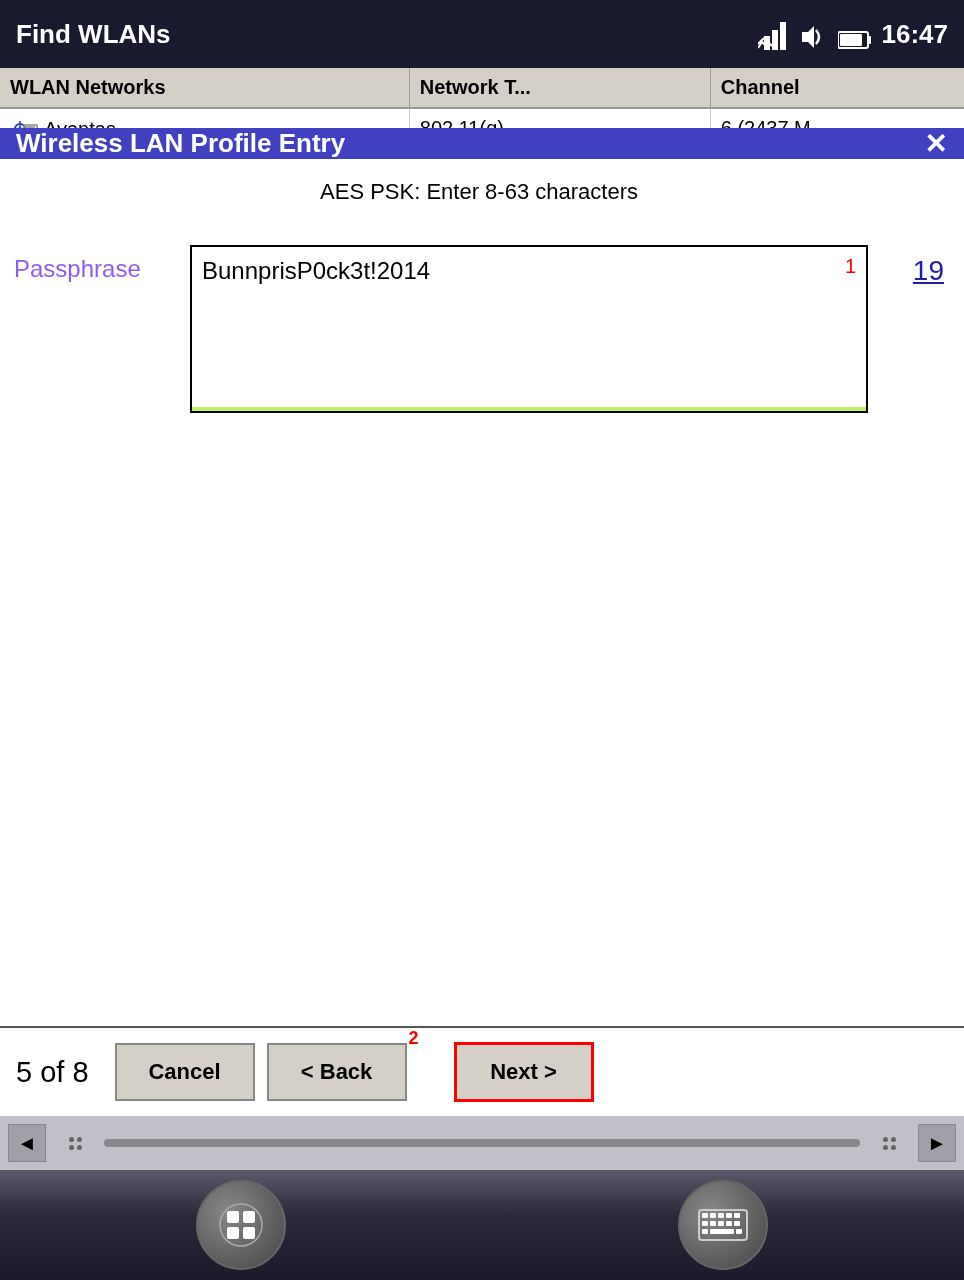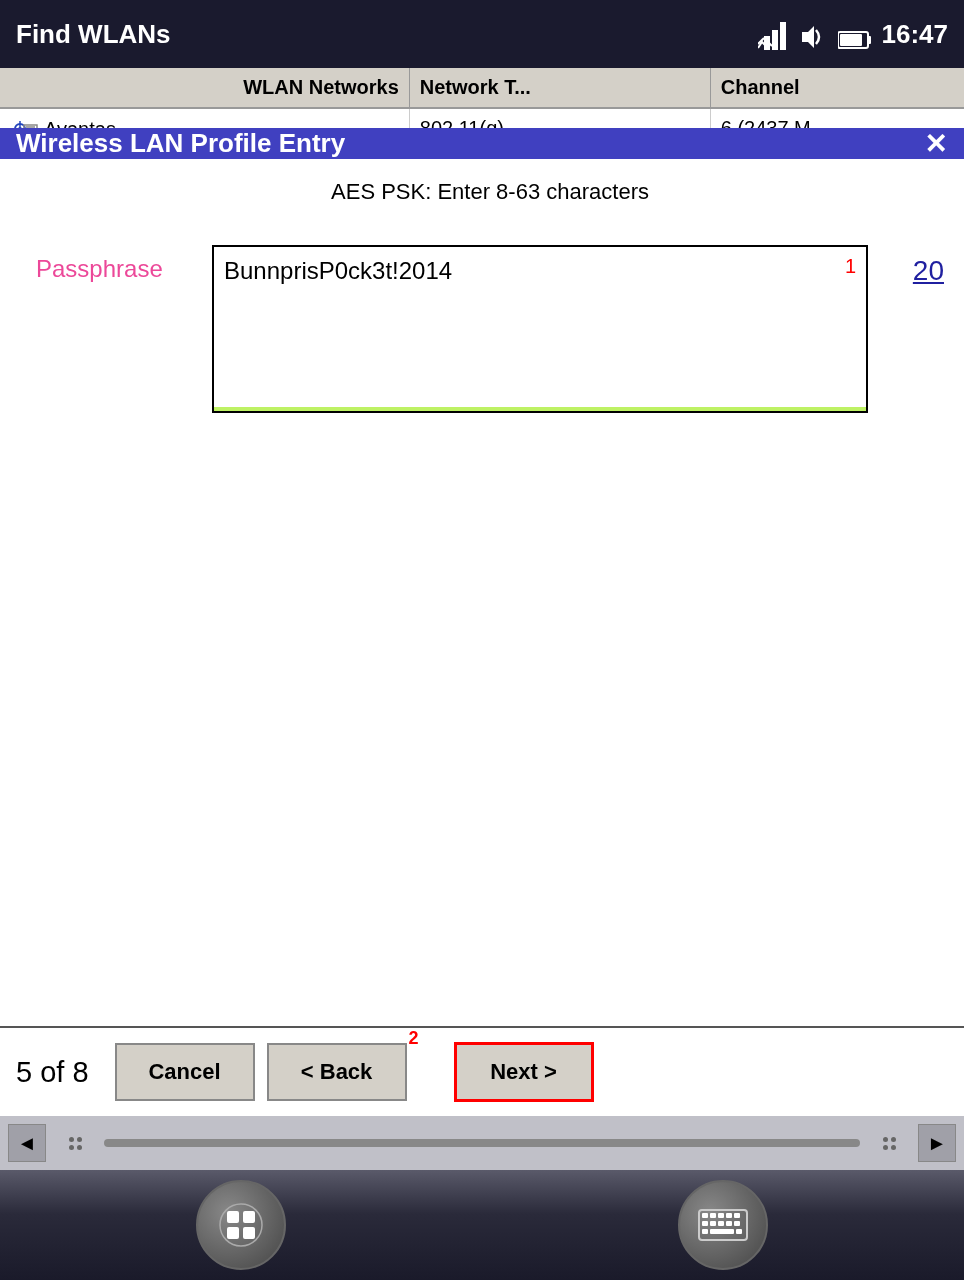--- a/index.html
+++ b/index.html
@@ -56,21 +56,21 @@
       border-bottom: 2px solid #999;
       background: #d4d0c8;
       flex-shrink: 0;
     }
     .wlan-col {
       padding: 8px 10px;
       font-size: 20px;
       font-weight: bold;
       border-right: 1px solid #999;
     }
-    .wlan-col:first-child { flex: 2.5; text-align: right; }
+    .wlan-col:first-child { flex: 2.5; }
     .wlan-col:nth-child(2) { flex: 1.8; }
     .wlan-col:nth-child(3) { flex: 1.5; border-right: none; }
 
     
     .wlan-row {
       display: flex;
       border-bottom: 1px solid #ccc;
       background: white;
       flex-shrink: 0;
     }
@@ -125,41 +125,41 @@
       border: none;
       line-height: 1;
     }
 
     
     .dialog-body {
       flex: 1;
       background: white;
       display: flex;
       flex-direction: column;
-      padding: 20px 20px 0 36px;
+      padding: 20px 20px 0 14px;
       overflow: hidden;
     }
 
     .dialog-instruction {
       text-align: center;
       font-size: 22px;
       color: #000;
       margin-bottom: 20px;
     }
 
     .form-row {
       display: flex;
       align-items: flex-start;
       margin-top: 20px;
       gap: 16px;
     }
 
     .form-label {
       font-size: 24px;
-      color: #ec4899;
+      color: #8b5cf6;
       padding-top: 10px;
       min-width: 160px;
       text-align: left;
     }
 
     .passphrase-input-container {
       flex: 1;
       position: relative;
       border: 2px solid #000;
       min-height: 160px;
@@ -385,21 +385,21 @@
 
     <div class="dialog-body">
       <div class="dialog-instruction">AES PSK: Enter 8-63 characters</div>
 
       <div class="form-row">
         <span class="form-label">Passphrase</span>
         <div class="passphrase-input-container">
           <textarea class="passphrase-input" spellcheck="false" style="">BunnprisP0ck3t!2014</textarea>
           <span class="input-counter-red">1</span>
         </div>
-        <span class="char-count-right">20</span>
+        <span class="char-count-right">19</span>
       </div>
     </div>
 
     <div class="dialog-footer">
       <span class="page-indicator">5 of 8</span>
       <button class="footer-btn">Cancel</button>
       <button class="footer-btn">&lt; Back</button>
       <div class="next-btn-wrapper">
         <span class="badge-2">2</span>
         <button class="footer-btn next-btn">Next &gt;</button>

